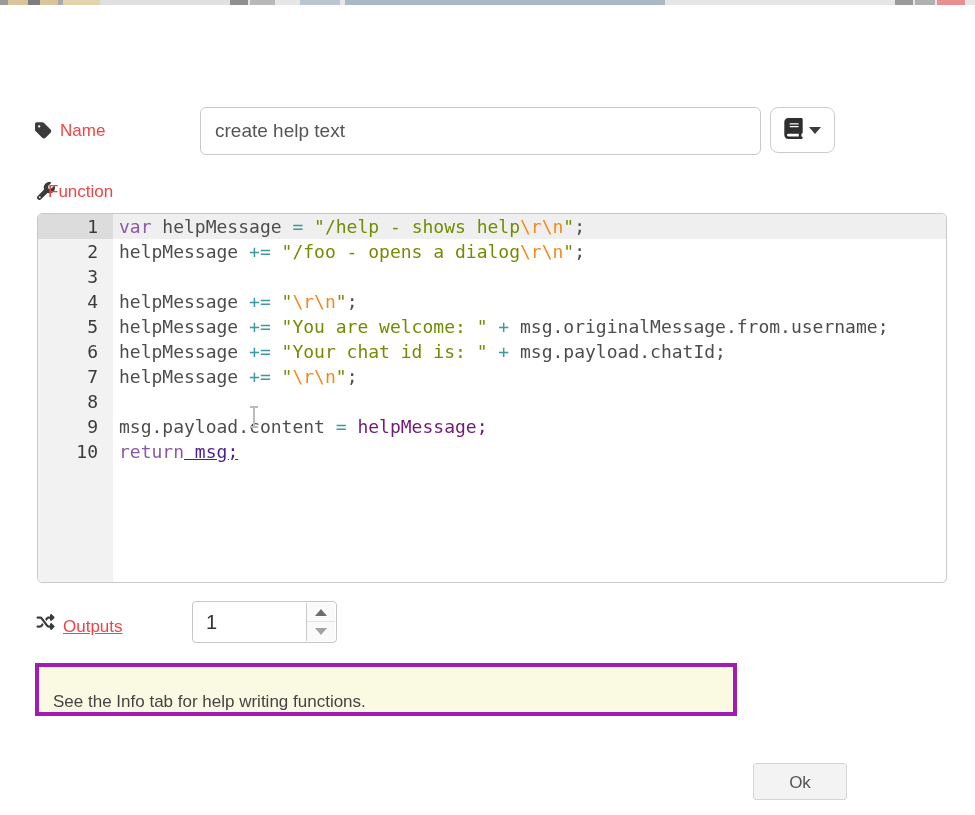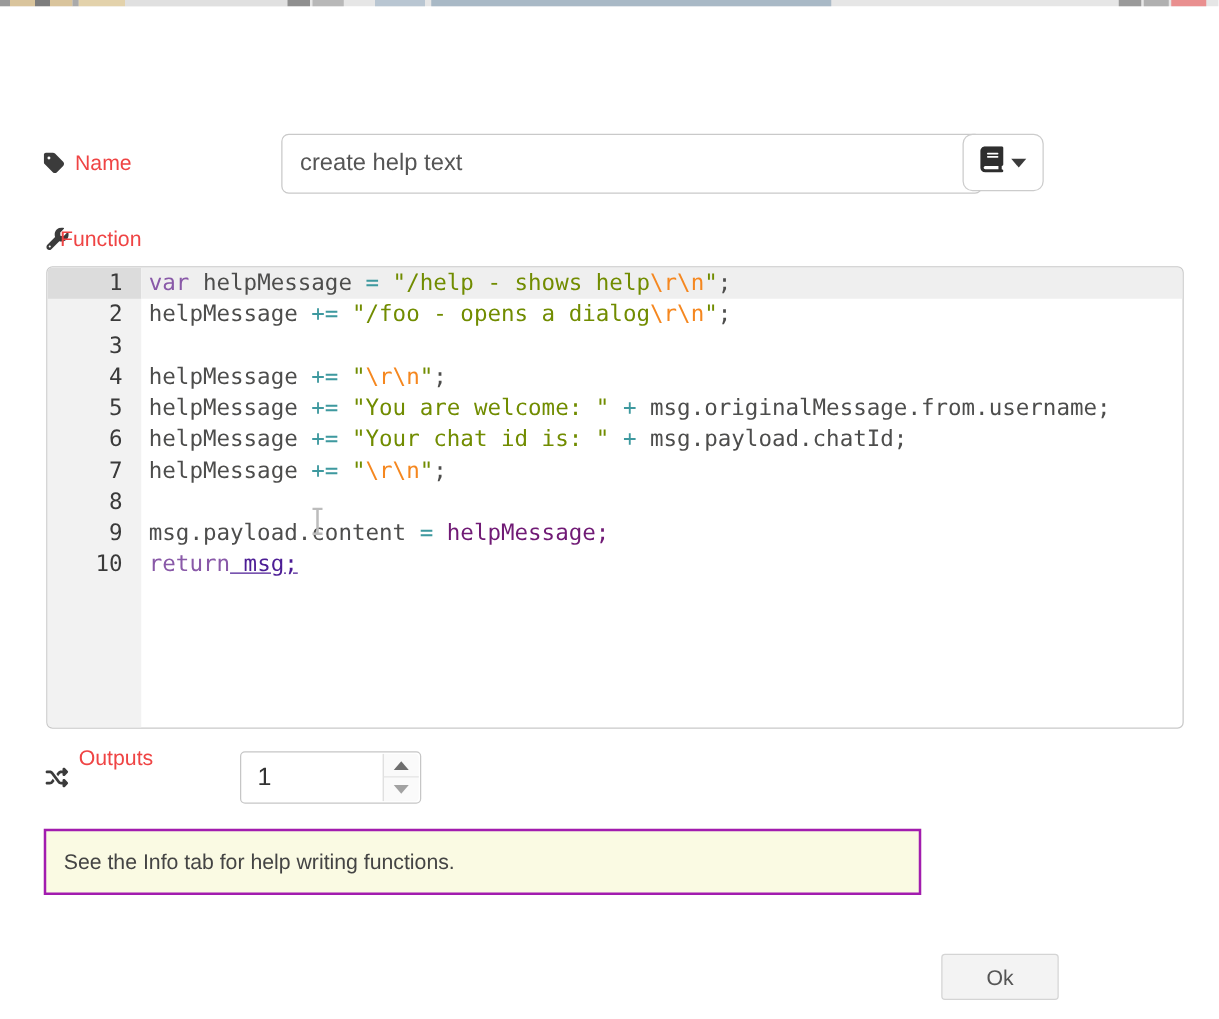--- a/index.html
+++ b/index.html
@@ -12,21 +12,21 @@
   .dlg-header{position:absolute;top:5px;left:0;width:975px;height:63px;background:#f3f3f3;
               border-bottom:2px solid #ababab;box-sizing:border-box;}
   .dlg-title{position:absolute;left:16px;top:0;height:61px;line-height:61px;
              font-size:17px;font-weight:bold;color:#3f3f3f;}
   
   .fld-label{position:absolute;font-size:17px;color:#ef4444;white-space:nowrap;}
   .icn{display:inline-block;vertical-align:-2px;}
   
   .name-input{position:absolute;left:200px;top:107px;width:561px;height:48px;box-sizing:border-box;
               border:1px solid #c9c9c9;border-radius:6px;padding:0 14px;font-size:19px;color:#555;
-              font-family:"Liberation Sans",sans-serif;outline:none;margin-left:25px;}
+              font-family:"Liberation Sans",sans-serif;outline:none;}
   
   .lib-btn{position:absolute;left:770px;top:107px;width:65px;height:46px;box-sizing:border-box;
            border:1px solid #ccc;border-radius:8px;background:#fff;cursor:pointer;
            display:flex;align-items:center;justify-content:center;gap:6px;}
   .caret-down{width:0;height:0;border-left:6px solid transparent;border-right:6px solid transparent;
               border-top:7px solid #3b3b3b;}
   
   .editor{position:absolute;left:37px;top:213px;width:910px;height:370px;box-sizing:border-box;
           border:1px solid #c9c9c9;border-radius:5px;background:#fff;overflow:hidden;
           font-family:"DejaVu Sans Mono","Liberation Mono",monospace;font-size:18px;}
@@ -48,21 +48,21 @@
   .spin-up,.spin-down{position:absolute;left:0;width:100%;height:50%;display:flex;align-items:center;
              justify-content:center;cursor:pointer;box-sizing:border-box;}
   .spin-up{top:0;border-bottom:1px solid #e3e3e3;}
   .spin-down{bottom:0;}
   .tri-up{width:0;height:0;border-left:6px solid transparent;border-right:6px solid transparent;
           border-bottom:7px solid #6e6e6e;}
   .tri-down{width:0;height:0;border-left:6px solid transparent;border-right:6px solid transparent;
           border-top:7px solid #a2a2a2;}
   
   .tip-box{position:absolute;left:35px;top:663px;width:702px;height:53px;box-sizing:border-box;
-           background:#fafae3;border:2px solid #a21caf;display:flex;align-items:center;
+           background:#fafae3;border:4px solid #a21caf;display:flex;align-items:flex-end;
            padding-left:14px;font-size:17px;color:#444;}
   
   .btn{position:absolute;top:763px;height:37px;box-sizing:border-box;background:#f3f3f3;
        border:1px solid #d4d4d4;border-radius:3px;font-size:17px;color:#555;
        font-family:"Liberation Sans",sans-serif;cursor:pointer;text-align:center;line-height:35px;}
   .btn-ok{left:753px;width:94px;}
   .btn-cancel{left:847px;width:108px;}
 </style>
 </head>
 <body>
@@ -140,21 +140,21 @@
           <path d="M2 1 h8 M6 1 v20 M2 21 h8" stroke="#bcbcbc" stroke-width="2" fill="none"></path>
         </svg>
     </div>
   </div>
 
   <span class="icn" style="position:absolute;left:35px;top:613px;">
     <svg width="21" height="18" viewBox="0 0 512 512">
         <path fill="#3b3b3b" d="M403.8 34.4c12-5 25.7-2.2 34.9 6.9l64 64c6 6 9.4 14.1 9.4 22.6s-3.4 16.6-9.4 22.6l-64 64c-9.2 9.2-22.9 11.9-34.9 6.9s-19.8-16.6-19.8-29.6V160H352c-10.1 0-19.6 4.7-25.6 12.8L284 229.3 244 176l31.2-41.6C293.3 110.2 321.8 96 352 96h32V64c0-12.9 7.8-24.6 19.8-29.6zM164 282.7L204 336l-31.2 41.6C154.7 401.8 126.2 416 96 416H32c-17.7 0-32-14.3-32-32s14.3-32 32-32H96c10.1 0 19.6-4.7 25.6-12.8L164 282.7zm274.6 188c-9.2 9.2-22.9 11.9-34.9 6.9s-19.8-16.6-19.8-29.6V416H352c-30.2 0-58.7-14.2-76.8-38.4L121.6 172.8c-6-8.1-15.5-12.8-25.6-12.8H32c-17.7 0-32-14.3-32-32s14.3-32 32-32H96c30.2 0 58.7 14.2 76.8 38.4L326.4 339.2c6 8.1 15.5 12.8 25.6 12.8h32V320c0-12.9 7.8-24.6 19.8-29.6s25.7-2.2 34.9 6.9l64 64c6 6 9.4 14.1 9.4 22.6s-3.4 16.6-9.4 22.6l-64 64z"></path>
       </svg>
   </span>
-  <div class="fld-label" style="left:63px;top:596px;line-height:22px;">Outputs</div>
+  <div class="fld-label" style="left:63px;top:616px;line-height:22px;text-decoration:underline;">Outputs</div>
   <div class="spinner">
     <input class="spin-val" type="text" value="1" style="">
     <div class="spin-btns">
       <div class="spin-up">
           <span class="tri-up"></span>
         </div>
       <div class="spin-down">
           <span class="tri-down"></span>
         </div>
     </div>

